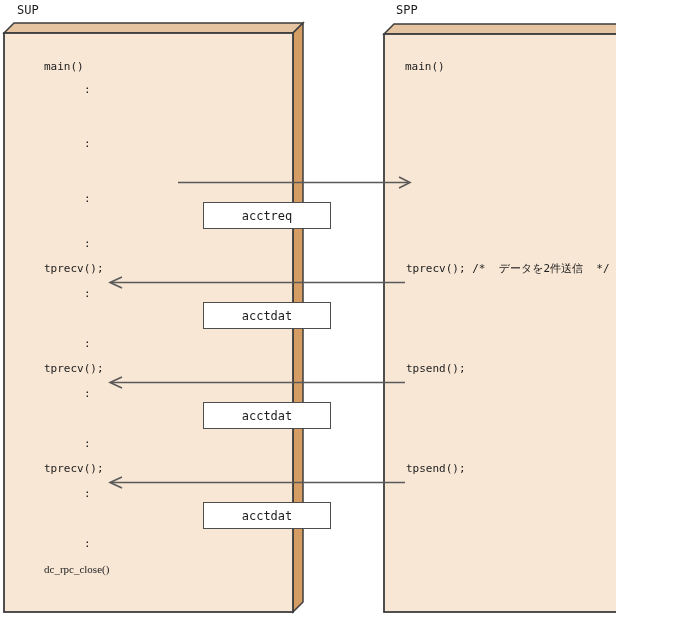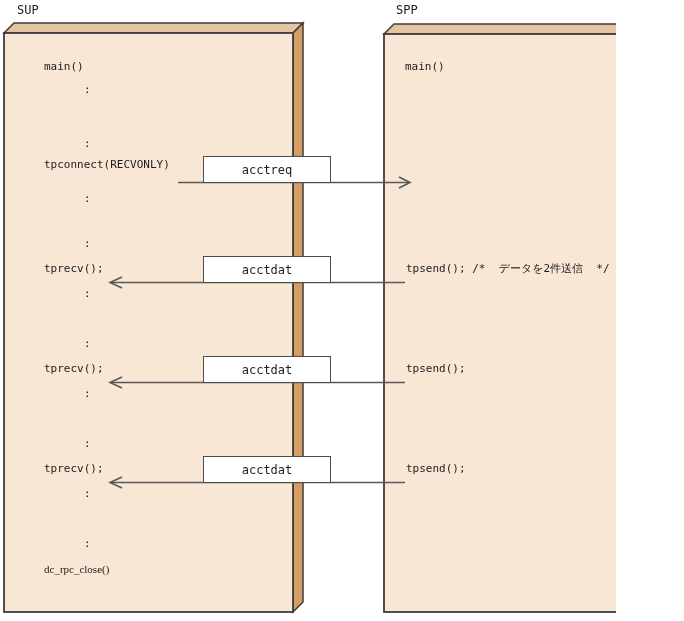--- a/index.html
+++ b/index.html
@@ -21,20 +21,21 @@
   .title { font-size:12px; }
   .msgbox {
     position:absolute;
     left:203px; width:128px; height:27px;
     background:#ffffff;
     border:1.5px solid #4d4d4d;
     box-sizing:border-box;
     display:flex; align-items:center; justify-content:center;
     font-size:12px; color:#1c1c1c;
     z-index:3;
+    margin-top:46px;
   }
   .txtlayer { position:absolute; left:0; top:0; width:100%; height:100%; z-index:2; }
 </style>
 </head>
 <body>
 
 <div class="canvas">
 
   <svg width="684" height="621" viewBox="0 0 684 621">
 
@@ -72,36 +73,35 @@
   </svg>
 
   <div class="txtlayer">
 
     <div class="t title" style="left:17px; top:3px;">SUP</div>
     <div class="t title" style="left:396px; top:3px;">SPP</div>
 
     <div class="t" style="left:44px; top:60px;">main()</div>
     <div class="t" style="left:84px; top:83px;">:</div>
     <div class="t" style="left:84px; top:137px;">:</div>
-    <div class="t" style="left:44px; top:158px;">tpconnect(RECVONLY)</div>
     <div class="t" style="left:84px; top:192px;">:</div>
     <div class="t" style="left:84px; top:237px;">:</div>
     <div class="t" style="left:44px; top:262px;">tprecv();</div>
     <div class="t" style="left:84px; top:287px;">:</div>
     <div class="t" style="left:84px; top:337px;">:</div>
     <div class="t" style="left:44px; top:362px;">tprecv();</div>
     <div class="t" style="left:84px; top:387px;">:</div>
     <div class="t" style="left:84px; top:437px;">:</div>
     <div class="t" style="left:44px; top:462px;">tprecv();</div>
     <div class="t" style="left:84px; top:487px;">:</div>
     <div class="t" style="left:84px; top:537px;">:</div>
     <div class="t" style="left:44px; top:562px;font-family:Liberation Serif, serif;">dc_rpc_close()</div>
 
     <div class="t" style="left:405px; top:60px;">main()</div>
-    <div class="t" style="left:406px; top:262px;">tpsend(); /*  データを2件送信  */</div>
+    <div class="t" style="left:406px; top:262px;">tprecv(); /*  データを2件送信  */</div>
     <div class="t" style="left:406px; top:362px;">tpsend();</div>
     <div class="t" style="left:406px; top:462px;">tpsend();</div>
   </div>
 
   <div class="msgbox" style="top:156px;">
       <span>acctreq</span>
     </div>
   <div class="msgbox" style="top:256px;">
       <span>acctdat</span>
     </div>

